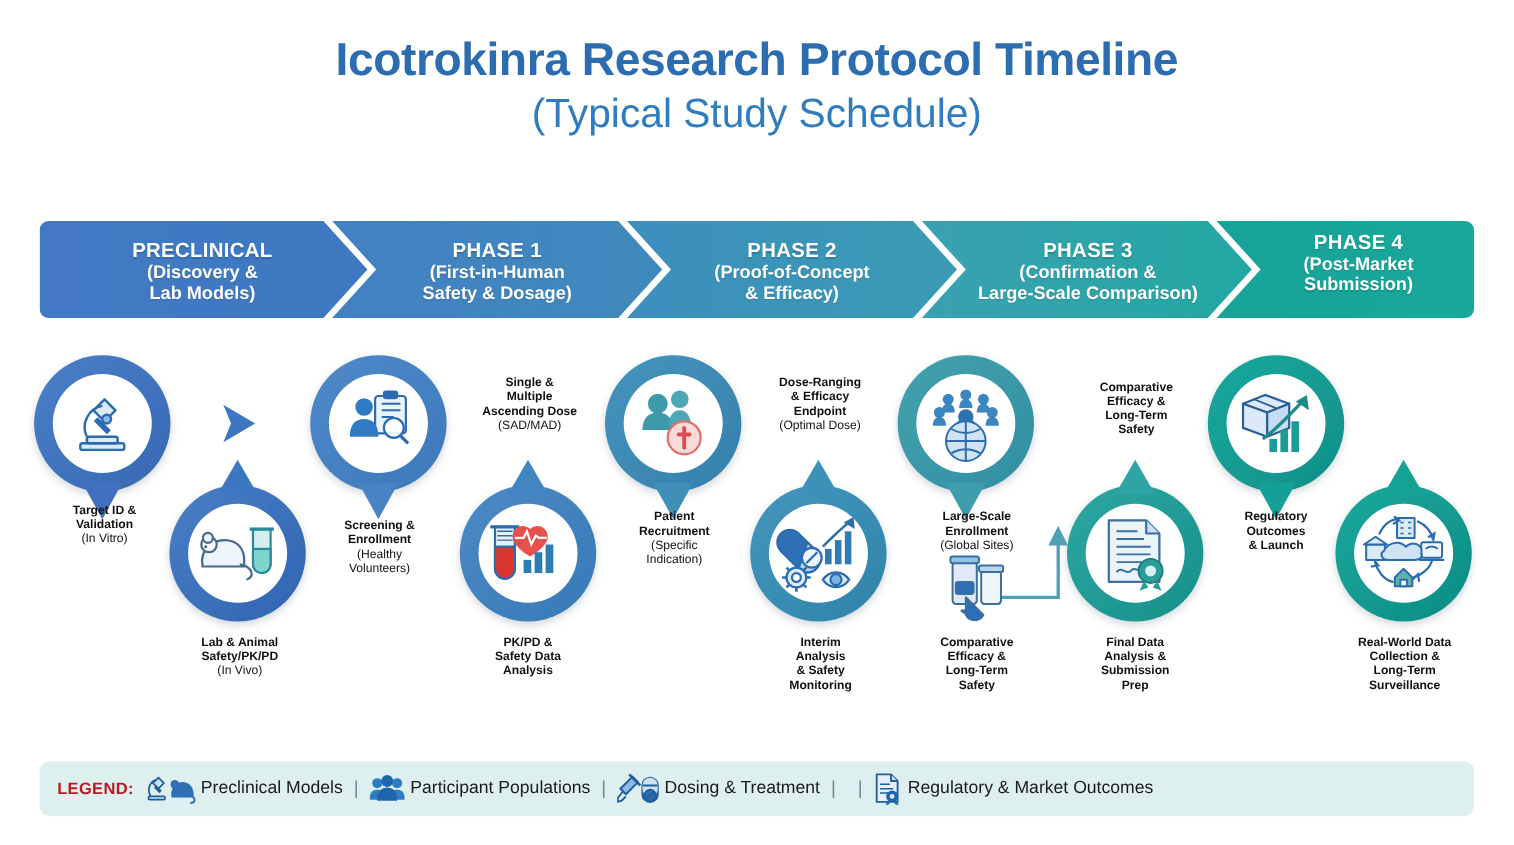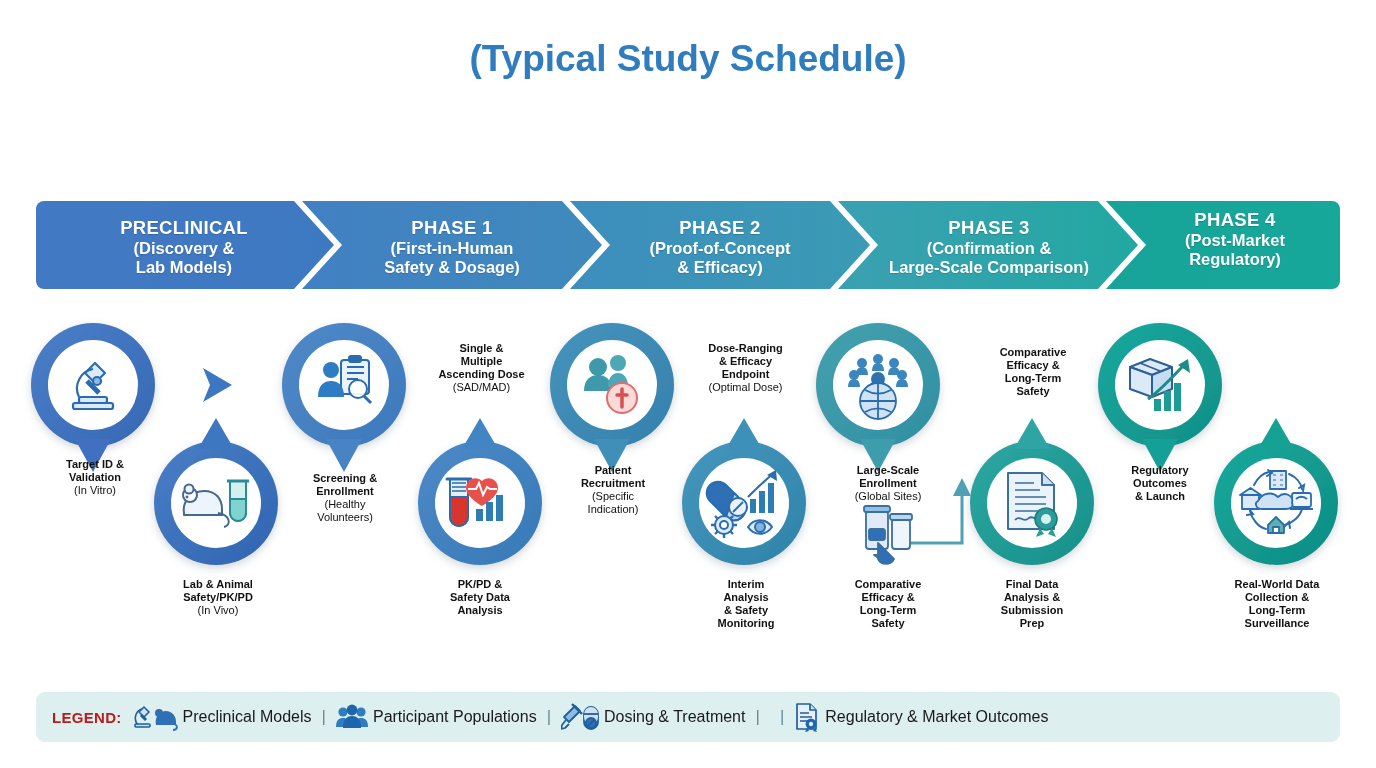--- a/index.html
+++ b/index.html
@@ -11,21 +11,21 @@
     overflow:hidden;
   }
 
   
   #title-block { position:absolute; left:0; top:32px; width:1376px; text-align:center; }
   #title-main {
     font-size:42px; font-weight:bold; color:#2c6cb0;
     letter-spacing:-0.4px; line-height:1.04;
   }
   #title-sub {
-    font-size:37px; font-weight:bold; color:#2f7cbe;
+    font-size:37px; font-weight:normal; color:#2f7cbe;
     line-height:1.25; margin-top:4px;
   }
 
   
   #phase-banner {
     position:absolute; left:36px; top:201px; width:1304px; height:88px;
   }
   #phase-banner svg { display:block; }
   .phase-lbl {
     position:absolute; text-align:center; color:#ffffff;
@@ -57,20 +57,21 @@
   }
   .leg-item { display:flex; align-items:center;text-align:right; }
   .leg-icon { display:flex; align-items:center; margin-right:5px; }
   .leg-text { font-size:16px; color:#1a1a1a; white-space:nowrap; }
   .leg-sep { color:#6b8c94; font-size:17px; margin:0 10px; }
 </style>
 </head>
 <body>
 
 <div id="title-block">
+  <div id="title-main">Icotrokinra Research Protocol Timeline</div>
   <div id="title-sub">(Typical Study Schedule)</div>
 </div>
 
 <div id="phase-banner">
   <svg width="1304" height="88" viewBox="0 0 1304 88">
     <defs>
       <linearGradient id="gp0" x1="0" y1="0" x2="1" y2="0">
         <stop offset="0" stop-color="#4379c4"></stop>
           <stop offset="1" stop-color="#3d79c1"></stop>
       </linearGradient>
@@ -117,21 +118,21 @@
     <span class="p-sub">&amp; Efficacy)</span>
   </div>
   <div class="phase-lbl" style="left:812px; top:16px; width:282px;">
     <span class="p-top">PHASE 3</span>
     <span class="p-sub">(Confirmation &amp;</span>
     <span class="p-sub">Large-Scale Comparison)</span>
   </div>
   <div class="phase-lbl" style="left:1096px; top:8px; width:206px;">
     <span class="p-top">PHASE 4</span>
     <span class="p-sub">(Post-Market</span>
-    <span class="p-sub">Regulatory)</span>
+    <span class="p-sub">Submission)</span>
   </div>
 </div>
 
 <div id="diagram">
 <svg width="1376" height="380" viewBox="0 0 1376 380">
   <defs>
     <filter id="sh" x="-30%" y="-30%" width="160%" height="160%">
       <feDropShadow dx="0" dy="3" stdDeviation="4" flood-color="#9aa6b0" flood-opacity="0.45"></feDropShadow>
     </filter>
 

